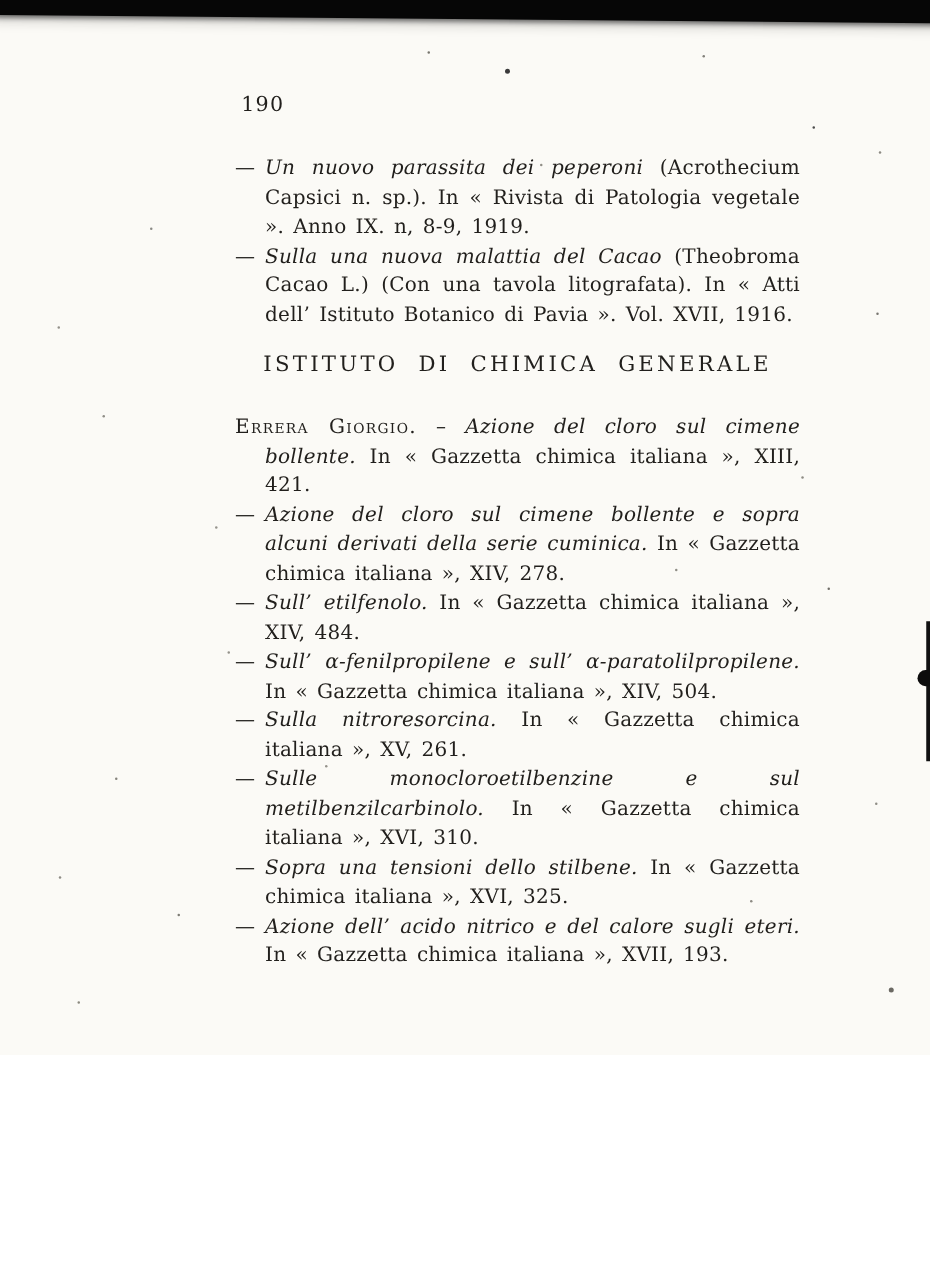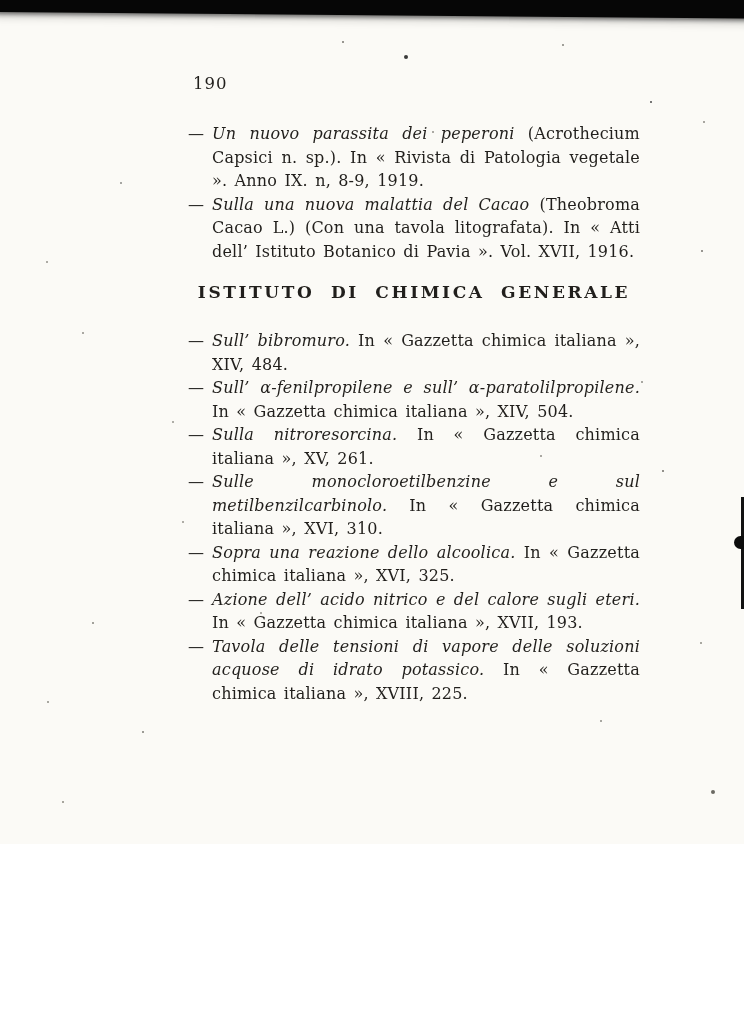--- a/index.html
+++ b/index.html
@@ -76,21 +76,21 @@
     padding-left:24px;
     text-indent:-24px;
   }
   .seg{white-space:pre-wrap;}
   .seg-dash{display:inline-block;width:24px;text-indent:0;}
   .seg-it{font-style:italic;}
   .seg-rm{font-style:normal;}
   .seg-sc{font-variant:small-caps;letter-spacing:1.1px;}
   .section-heading{
     font-size:17px;
-    font-weight:bold;
+    font-weight:normal;
     letter-spacing:2.6px;
     word-spacing:8px;
     text-align:center;
     margin:19px 0 27px 0;
   }
 </style>
 </head>
 <body>
 
 <div class="scan-page">
@@ -102,22 +102,23 @@
   <div class="edge-line-left"></div>
 
   <div class="page-number">190</div>
 
   <div class="content">
     <p class="entry"><span class="seg seg-dash">—</span><span class="seg seg-it">Un nuovo parassita dei peperoni</span><span class="seg seg-rm"> (Acrothecium Capsici n. sp.). In « Rivista di Patologia vegetale ». Anno IX. n, 8-9, 1919.</span></p>
     <p class="entry"><span class="seg seg-dash">—</span><span class="seg seg-it">Sulla una nuova malattia del Cacao</span><span class="seg seg-rm"> (Theobroma Cacao L.) (Con una tavola litografata). In « Atti dell’ Istituto Botanico di Pavia ». Vol. XVII, 1916.</span></p>
 
     <h2 class="section-heading">ISTITUTO DI CHIMICA GENERALE</h2>
 
-    <p class="entry"><span class="seg seg-dash">—</span><span class="seg seg-it">Sull’ bibromuro.</span><span class="seg seg-rm"> In « Gazzetta chimica italiana », XIV, 484.</span></p>
+    <p class="entry"><span class="seg seg-sc">Errera Giorgio.</span><span class="seg seg-rm"> – </span><span class="seg seg-it">Azione del cloro sul cimene bollente.</span><span class="seg seg-rm"> In « Gazzetta chimica italiana », XIII, 421.</span></p>
+    <p class="entry"><span class="seg seg-dash">—</span><span class="seg seg-it">Azione del cloro sul cimene bollente e sopra alcuni derivati della serie cuminica.</span><span class="seg seg-rm"> In « Gazzetta chimica italiana », XIV, 278.</span></p>
+    <p class="entry"><span class="seg seg-dash">—</span><span class="seg seg-it">Sull’ etilfenolo.</span><span class="seg seg-rm"> In « Gazzetta chimica italiana », XIV, 484.</span></p>
     <p class="entry"><span class="seg seg-dash">—</span><span class="seg seg-it">Sull’ α-fenilpropilene e sull’ α-paratolilpropilene.</span><span class="seg seg-rm"> In « Gazzetta chimica italiana », XIV, 504.</span></p>
     <p class="entry"><span class="seg seg-dash">—</span><span class="seg seg-it">Sulla nitroresorcina.</span><span class="seg seg-rm"> In « Gazzetta chimica italiana », XV, 261.</span></p>
     <p class="entry"><span class="seg seg-dash">—</span><span class="seg seg-it">Sulle monocloroetilbenzine e sul metilbenzilcarbinolo.</span><span class="seg seg-rm"> In « Gazzetta chimica italiana », XVI, 310.</span></p>
-    <p class="entry"><span class="seg seg-dash">—</span><span class="seg seg-it">Sopra una reazione dello alcoolica.</span><span class="seg seg-rm"> In « Gazzetta chimica italiana », XVI, 325.</span></p>
+    <p class="entry"><span class="seg seg-dash">—</span><span class="seg seg-it">Sopra una tensioni dello stilbene.</span><span class="seg seg-rm"> In « Gazzetta chimica italiana », XVI, 325.</span></p>
     <p class="entry"><span class="seg seg-dash">—</span><span class="seg seg-it">Azione dell’ acido nitrico e del calore sugli eteri.</span><span class="seg seg-rm"> In « Gazzetta chimica italiana », XVII, 193.</span></p>
-    <p class="entry"><span class="seg seg-dash">—</span><span class="seg seg-it">Tavola delle tensioni di vapore delle soluzioni acquose di idrato potassico.</span><span class="seg seg-rm"> In « Gazzetta chimica italiana », XVIII, 225.</span></p>
   </div>
 
 </div>
 
 </body></html>

